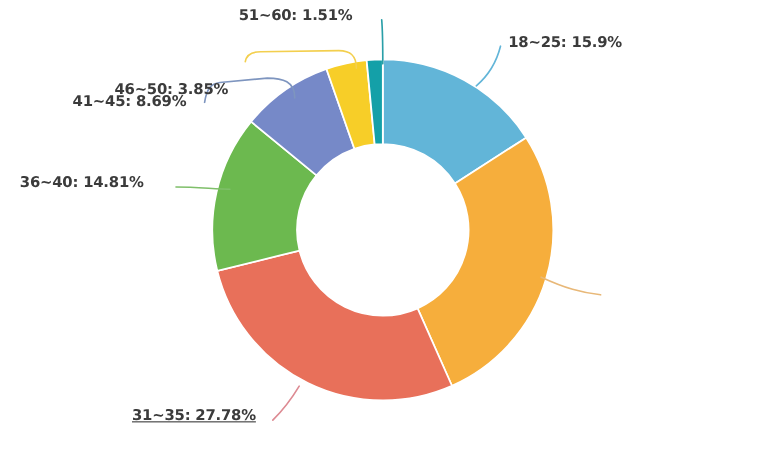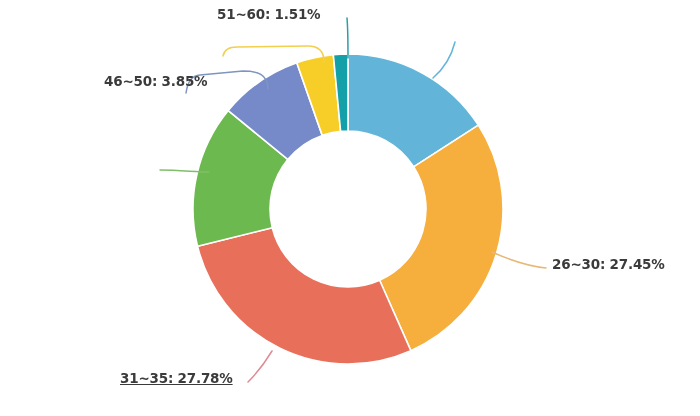--- a/index.html
+++ b/index.html
@@ -79,18 +79,20 @@
       <path class="leader" stroke="#7fbf6a" d="M 209 172 C 196 172, 180 170, 160 170"></path>
 
       <path class="leader" stroke="#7e95bf" d="M 268 89 C 268 74, 257 71, 243 71 L 200 75 C 192 76, 188 80, 186 93"></path>
 
       <path class="leader" stroke="#f3cf4e" d="M 324 62 C 324 50, 318 46, 308 46 L 237 47 C 228 47, 224 50, 223 56"></path>
 
       <path class="leader" stroke="#2a9fa8" d="M 348 58 C 348 42, 348 30, 347 18"></path>
     </g>
   </svg>
 
-  <div class="dlabel lbl-26-30">26~30: 27.45%</div>
+  <div class="dlabel lbl-18-25">18~25: 15.9%</div>
   <div class="dlabel lbl-31-35">31~35: 27.78%</div>
+  <div class="dlabel lbl-36-40">36~40: 14.81%</div>
+  <div class="dlabel lbl-41-45">41~45: 8.69%</div>
   <div class="dlabel lbl-46-50">46~50: 3.85%</div>
   <div class="dlabel lbl-51-60">51~60: 1.51%</div>
 
 </div>
 
 </body></html>

